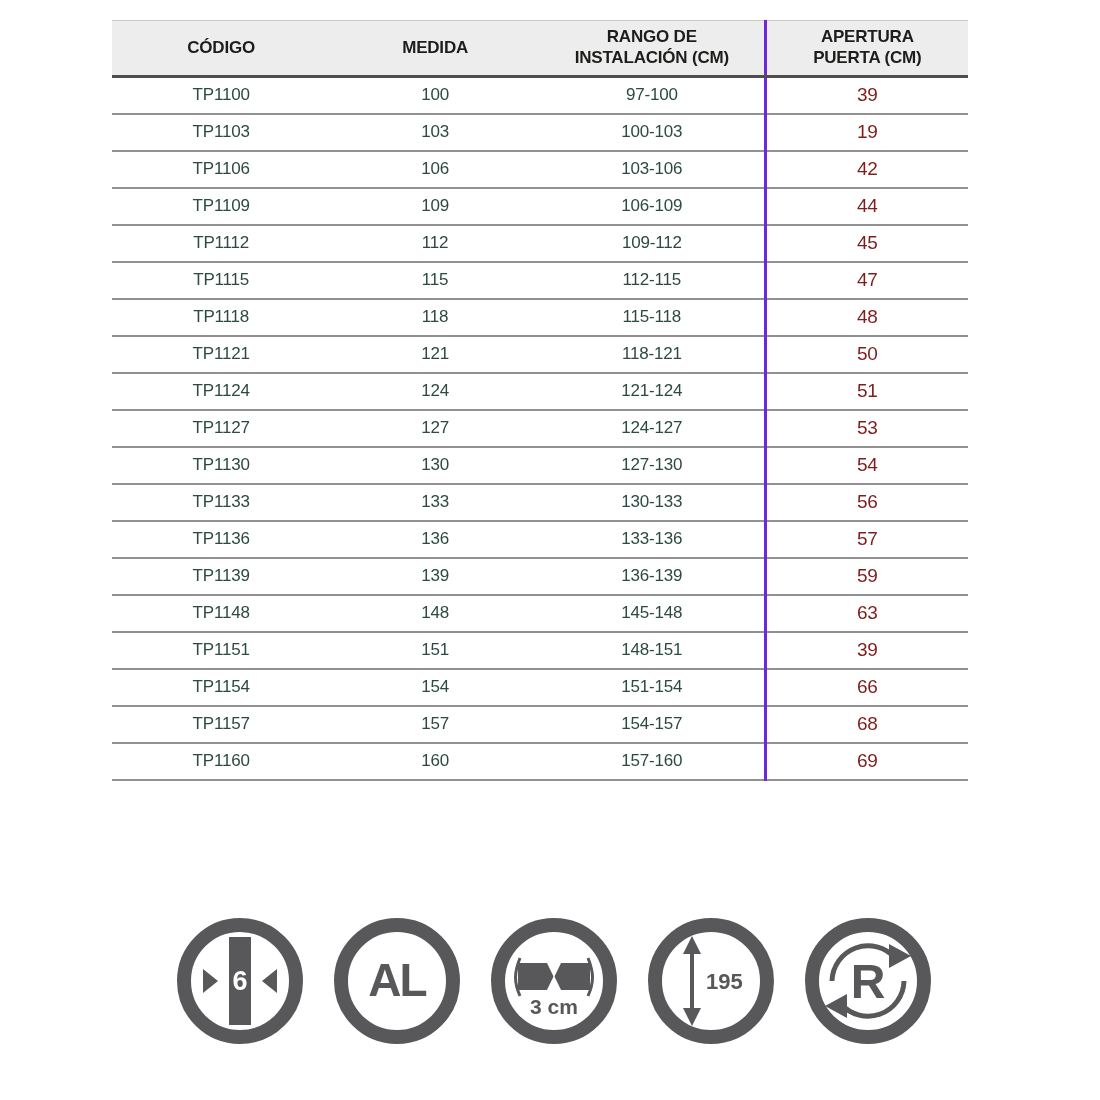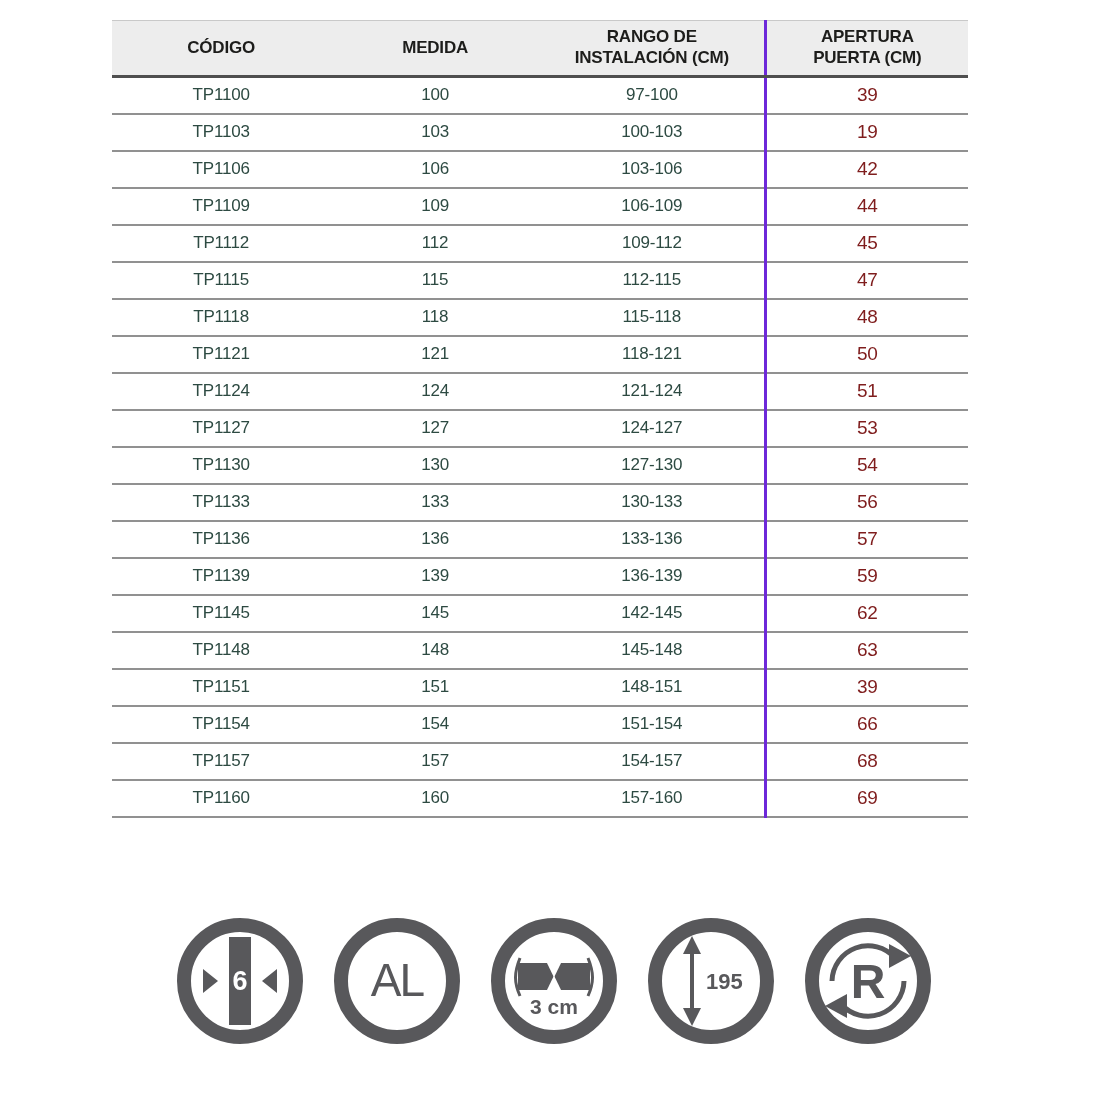--- a/index.html
+++ b/index.html
@@ -114,21 +114,21 @@
     border-bottom: 12px solid transparent;
     border-right: 15px solid #58585b;
   }
 
   
   .al-text {
     position: absolute;
     left: 50%; top: 50%;
     transform: translate(-50%, -52%);
     font-size: 46px;
-    font-weight: normal;
+    font-weight: bold;
     letter-spacing: -2px;
     color: #58585b;
   }
 
   .badge svg { position: absolute; inset: 0; }
   .svg-fill { fill: #58585b; }
   .svg-stroke { stroke: #58585b; fill: none; }
   .svg-label {
     fill: #58585b;
     font-family: "Liberation Sans", "DejaVu Sans", sans-serif;
@@ -244,26 +244,20 @@
           <td>133-136</td>
           <td class="col-apertura">57</td>
         </tr>
       <tr>
           <td>TP1139</td>
           <td>139</td>
           <td>136-139</td>
           <td class="col-apertura">59</td>
         </tr>
       <tr>
-          <td>TP1145</td>
-          <td>145</td>
-          <td>142-145</td>
-          <td class="col-apertura">62</td>
-        </tr>
-      <tr>
           <td>TP1148</td>
           <td>148</td>
           <td>145-148</td>
           <td class="col-apertura">63</td>
         </tr>
       <tr>
           <td>TP1151</td>
           <td>151</td>
           <td>148-151</td>
           <td class="col-apertura">39</td>

